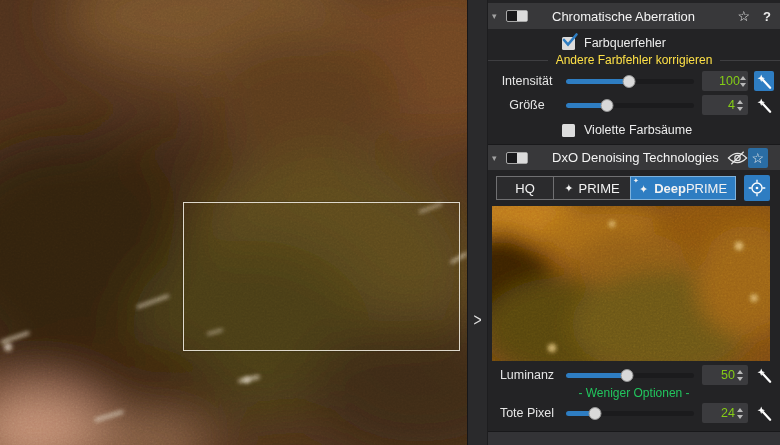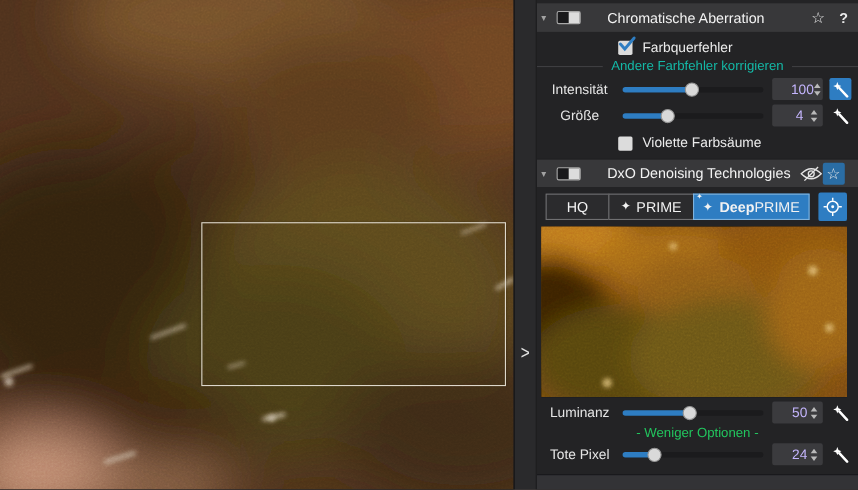--- a/index.html
+++ b/index.html
@@ -40,38 +40,38 @@
   .eye-btn { margin-left:8px; display:flex; align-items:center; cursor:pointer; }
 
   .check-row { display:flex; align-items:flex-end; height:18px; margin:3px 0 0 74px; flex:none; }
   .check-row.violette { margin-top:3px; }
   .checkbox { position:relative; width:13px; height:13px; background:#dcdcdc; border-radius:1.5px;
               flex:none; cursor:pointer; }
   .checkbox svg { position:absolute; left:0; top:-4px; overflow:visible; }
   .check-label { margin-left:9px; font-size:12.5px; color:#ececec; }
 
   .divider-row { display:flex; align-items:center; height:16px; margin-top:2px; flex:none;
-                 color:#14b8a6; font-size:12px; }
+                 color:#fde047; font-size:12px; }
   .divider-row::before, .divider-row::after { content:""; flex:1; height:1px; background:#3e3e41; }
   .divider-row span { margin:0 8px; white-space:nowrap; }
 
   .slider-row { display:flex; align-items:center; height:22px; margin:2px 6px 0 8px; flex:none; }
   .slider-row.lum { margin-top:3px; }
   .slider-row.tote { margin-top:1px; }
   .sl-label { width:62px; text-align:center; font-size:12.5px; color:#e5e5e5; flex:none; white-space:nowrap; }
   .sl-track-wrap { position:relative; width:128px; height:13px; margin-left:8px; flex:none; cursor:pointer; }
   .sl-track { position:absolute; left:0; right:0; top:4px; height:5px; background:#1b1b1d;
               border-radius:2.5px; }
   .sl-fill { position:absolute; left:0; top:4px; height:5px; background:#2e7dc2;
              border-radius:2.5px 0 0 2.5px; }
   .sl-thumb { position:absolute; top:0; width:13px; height:13px; border-radius:50%;
               background:#d9d9d9; border:1px solid #949494; transform:translateX(-50%); cursor:grab; }
   .spinbox { margin-left:8px; width:46px; height:20px; background:#3b3b3e; border-radius:2px;
              display:flex; align-items:center; flex:none; cursor:text; }
-  .spin-val { flex:1; text-align:center; font-size:12.5px; color:#c4b5fd; padding-left:17px; }
+  .spin-val { flex:1; text-align:right; font-size:12.5px; color:#84cc16; padding-left:17px; }
   .spin-arrows { width:13px; display:flex; flex-direction:column; align-items:center; gap:3px;
                  padding-right:3px; cursor:pointer; }
   .arr-up { width:0; height:0; border-left:3.5px solid transparent; border-right:3.5px solid transparent;
             border-bottom:4px solid #b9b9b9; }
   .arr-down { width:0; height:0; border-left:3.5px solid transparent; border-right:3.5px solid transparent;
               border-top:4px solid #b9b9b9; }
   .wand-btn { margin-left:6px; width:20px; height:20px; border-radius:2px; display:flex;
               align-items:center; justify-content:center; flex:none; cursor:pointer; }
   .wand-btn.active { background:#2e7dc2; }
 

